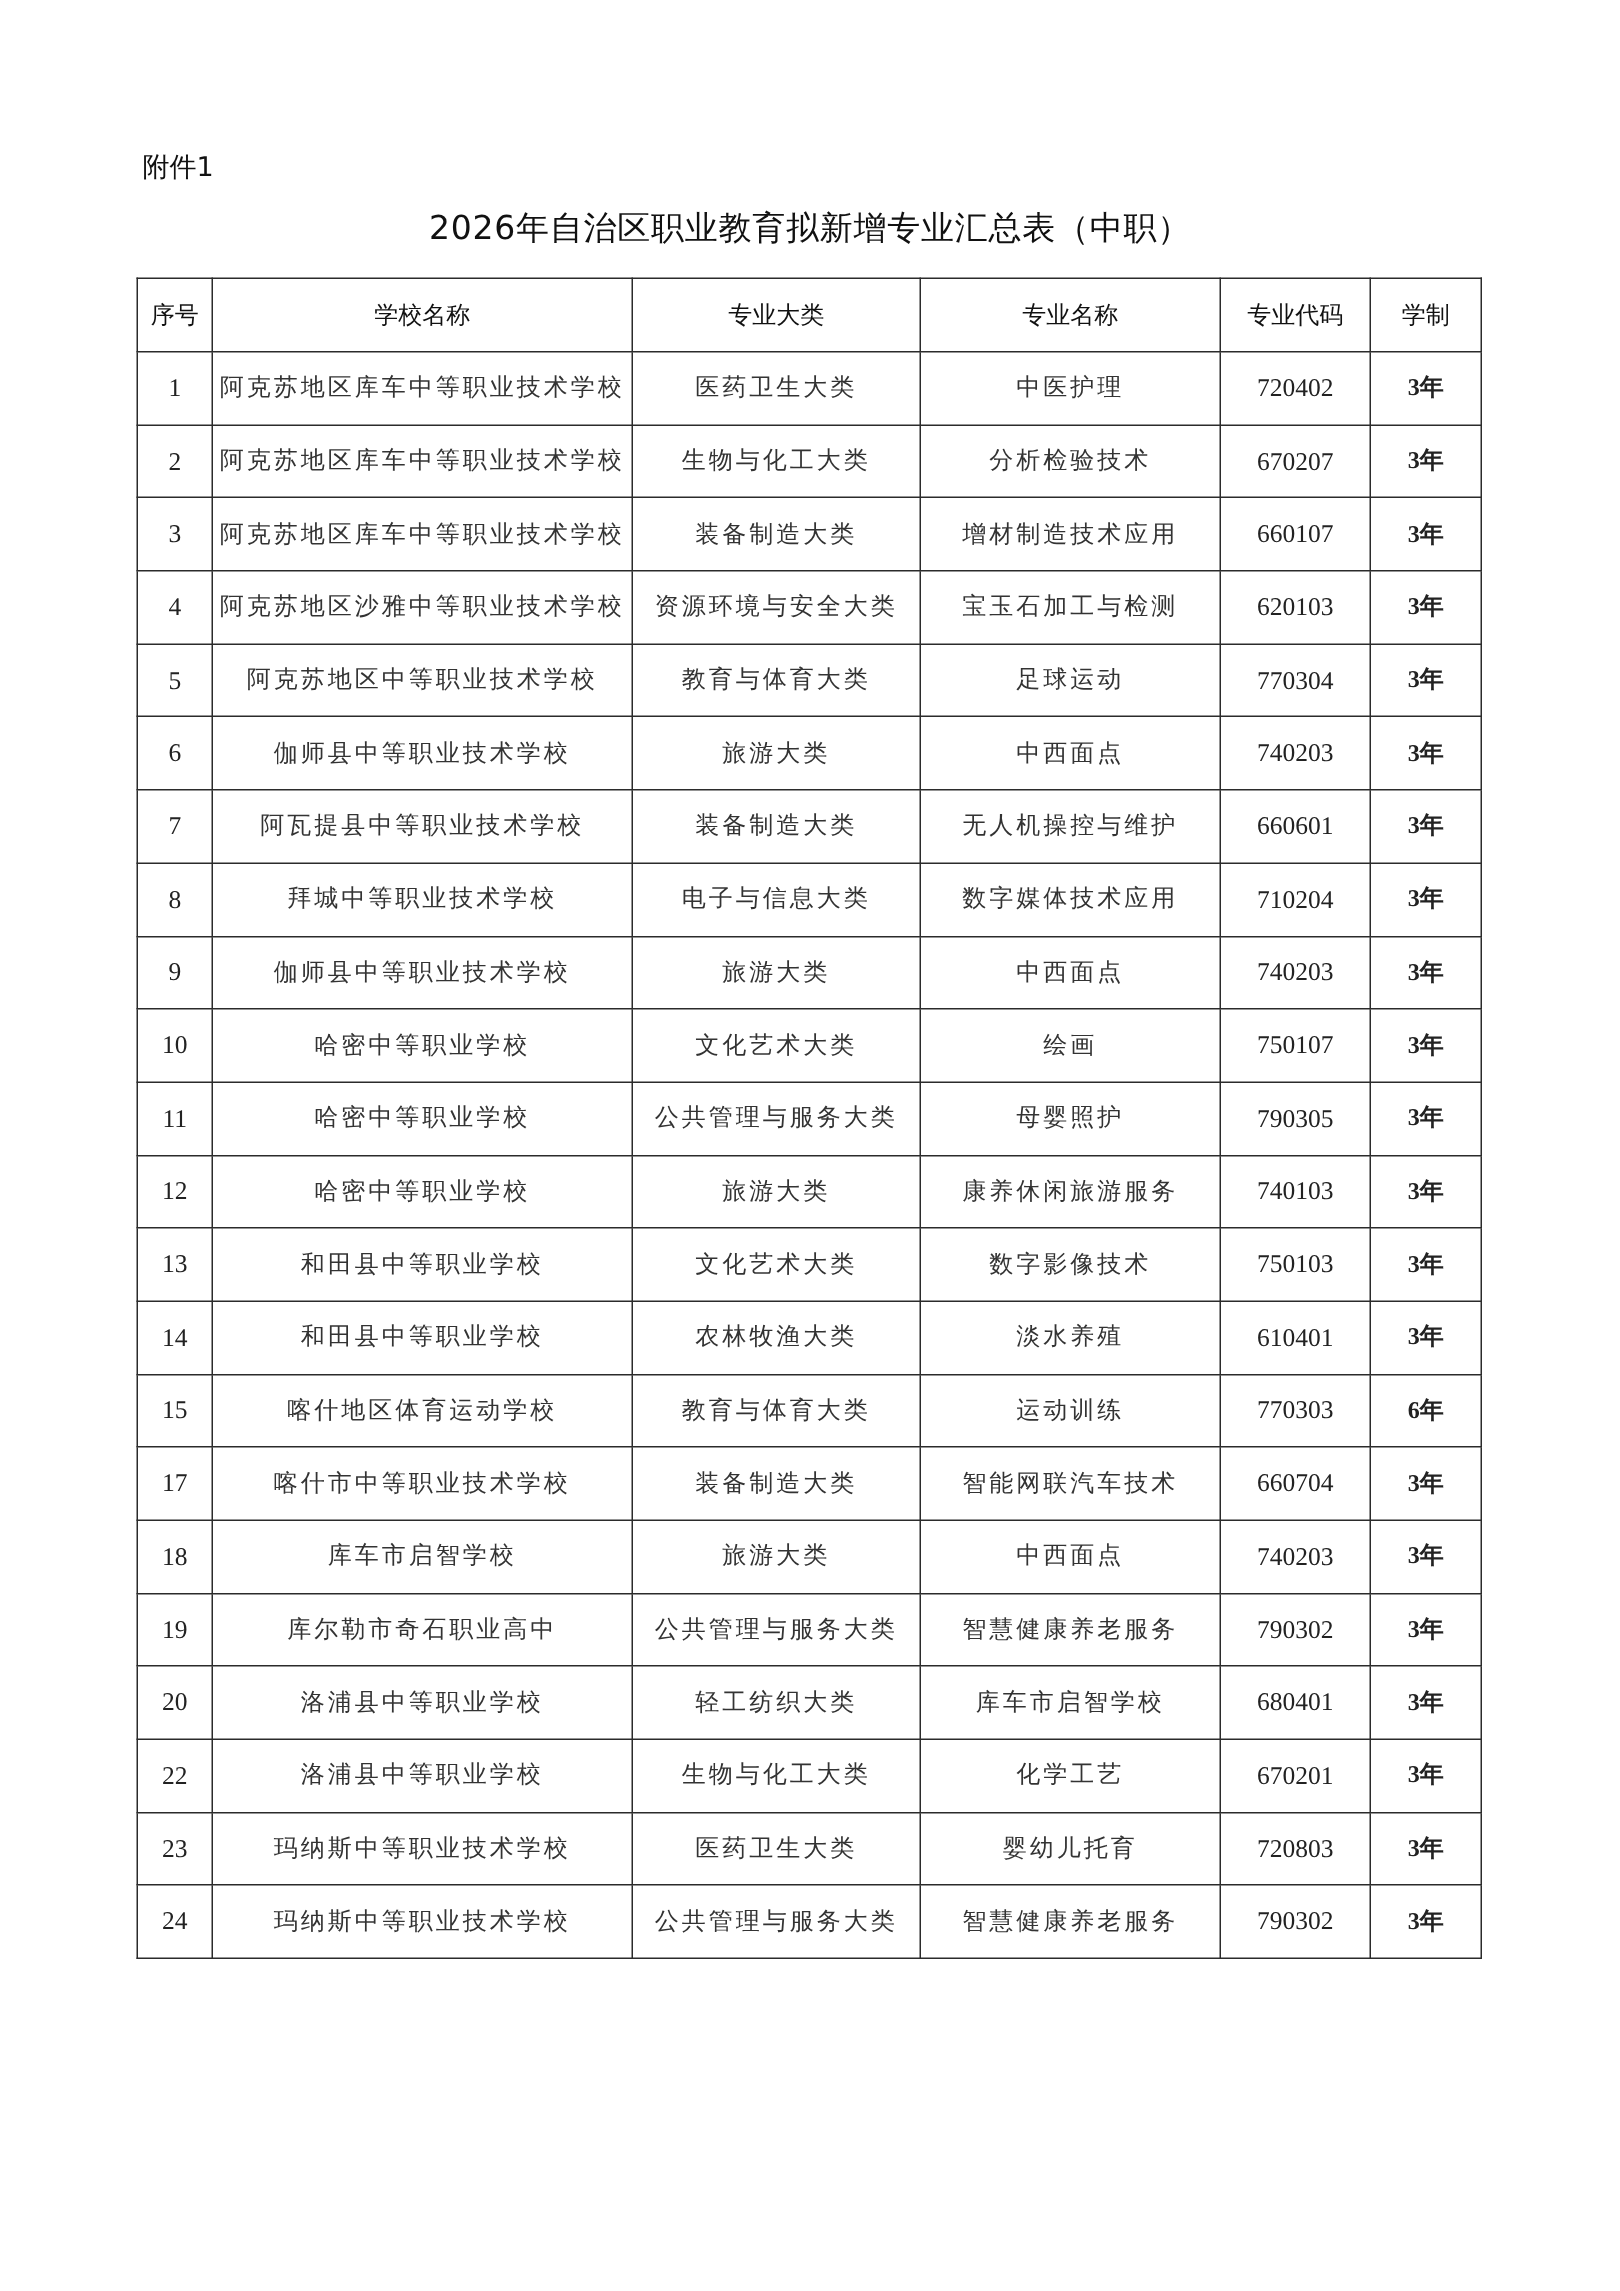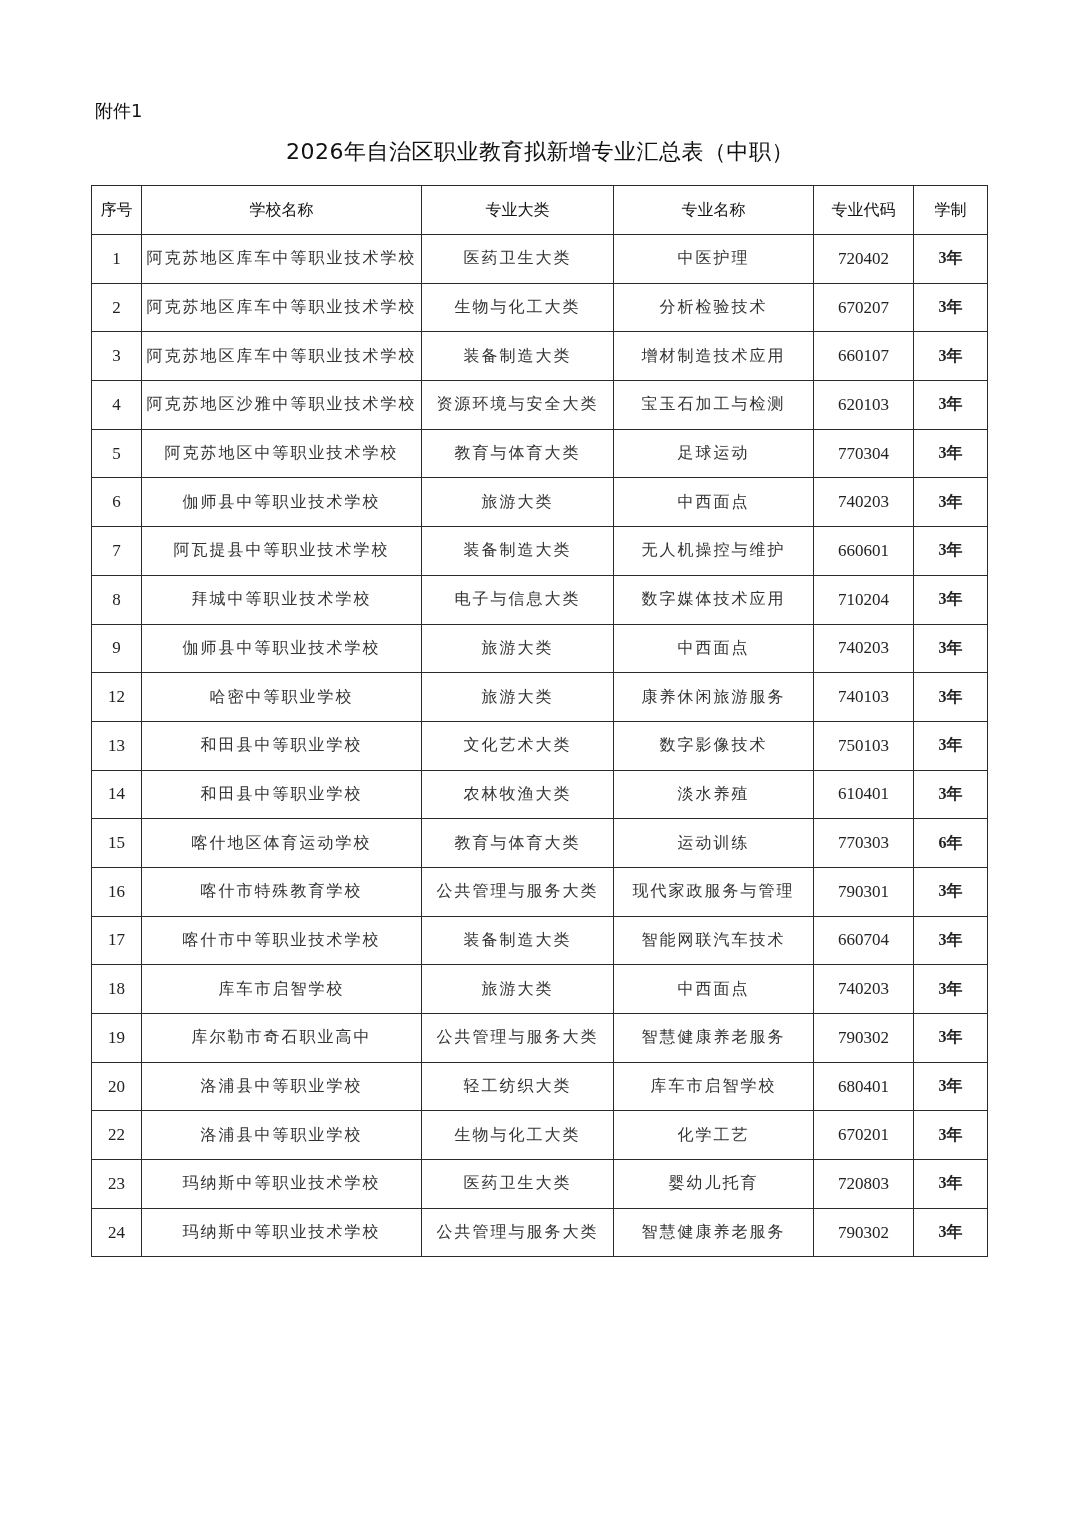--- a/index.html
+++ b/index.html
@@ -179,20 +179,36 @@
       </tr>
     <tr>
         <td class="num">9</td>
         <td>伽师县中等职业技术学校</td>
         <td>旅游大类</td>
         <td>中西面点</td>
         <td class="code">740203</td>
         <td class="years">3年</td>
       </tr>
     <tr>
+        <td class="num">10</td>
+        <td>哈密中等职业学校</td>
+        <td>文化艺术大类</td>
+        <td>绘画</td>
+        <td class="code">750107</td>
+        <td class="years">3年</td>
+      </tr>
+    <tr>
+        <td class="num">11</td>
+        <td>哈密中等职业学校</td>
+        <td>公共管理与服务大类</td>
+        <td>母婴照护</td>
+        <td class="code">790305</td>
+        <td class="years">3年</td>
+      </tr>
+    <tr>
         <td class="num">12</td>
         <td>哈密中等职业学校</td>
         <td>旅游大类</td>
         <td>康养休闲旅游服务</td>
         <td class="code">740103</td>
         <td class="years">3年</td>
       </tr>
     <tr>
         <td class="num">13</td>
         <td>和田县中等职业学校</td>
@@ -211,28 +227,20 @@
       </tr>
     <tr>
         <td class="num">15</td>
         <td>喀什地区体育运动学校</td>
         <td>教育与体育大类</td>
         <td>运动训练</td>
         <td class="code">770303</td>
         <td class="years">6年</td>
       </tr>
     <tr>
-        <td class="num">16</td>
-        <td>喀什市特殊教育学校</td>
-        <td>公共管理与服务大类</td>
-        <td>现代家政服务与管理</td>
-        <td class="code">790301</td>
-        <td class="years">3年</td>
-      </tr>
-    <tr>
         <td class="num">17</td>
         <td>喀什市中等职业技术学校</td>
         <td>装备制造大类</td>
         <td>智能网联汽车技术</td>
         <td class="code">660704</td>
         <td class="years">3年</td>
       </tr>
     <tr>
         <td class="num">18</td>
         <td>库车市启智学校</td>

